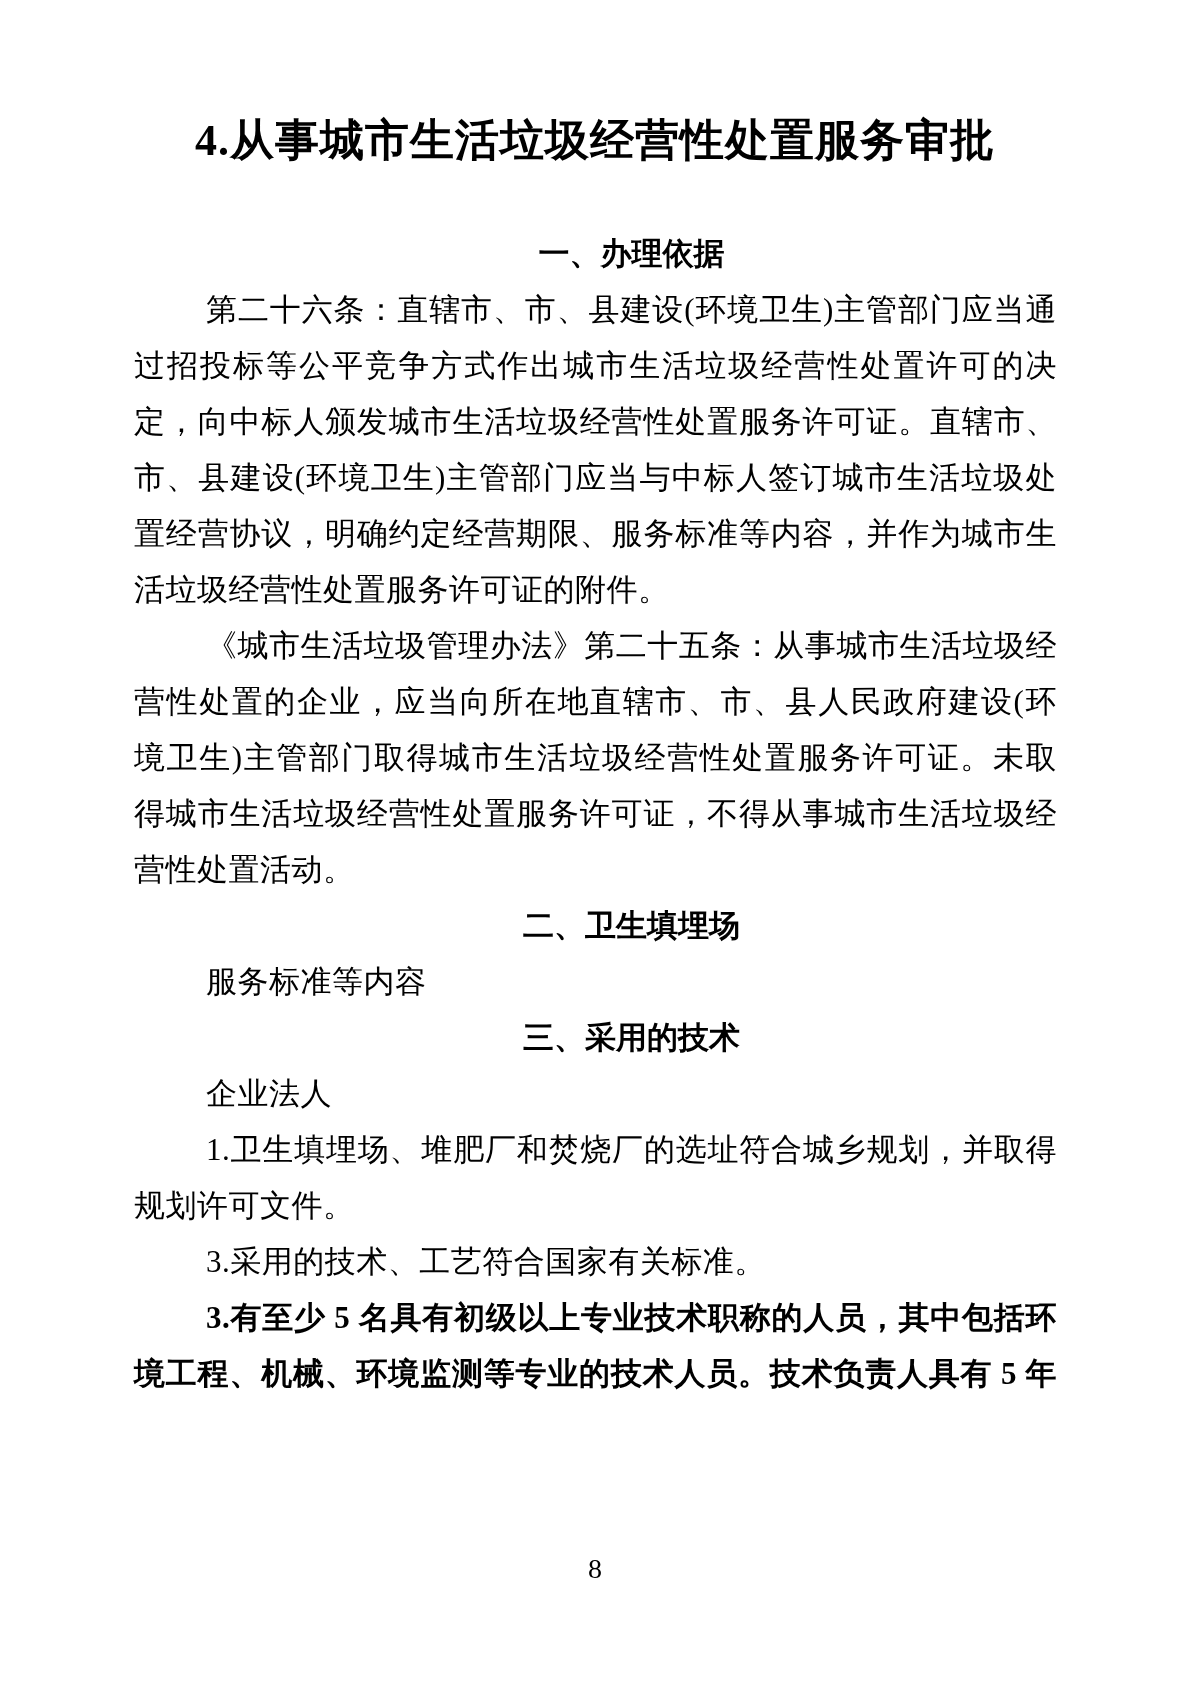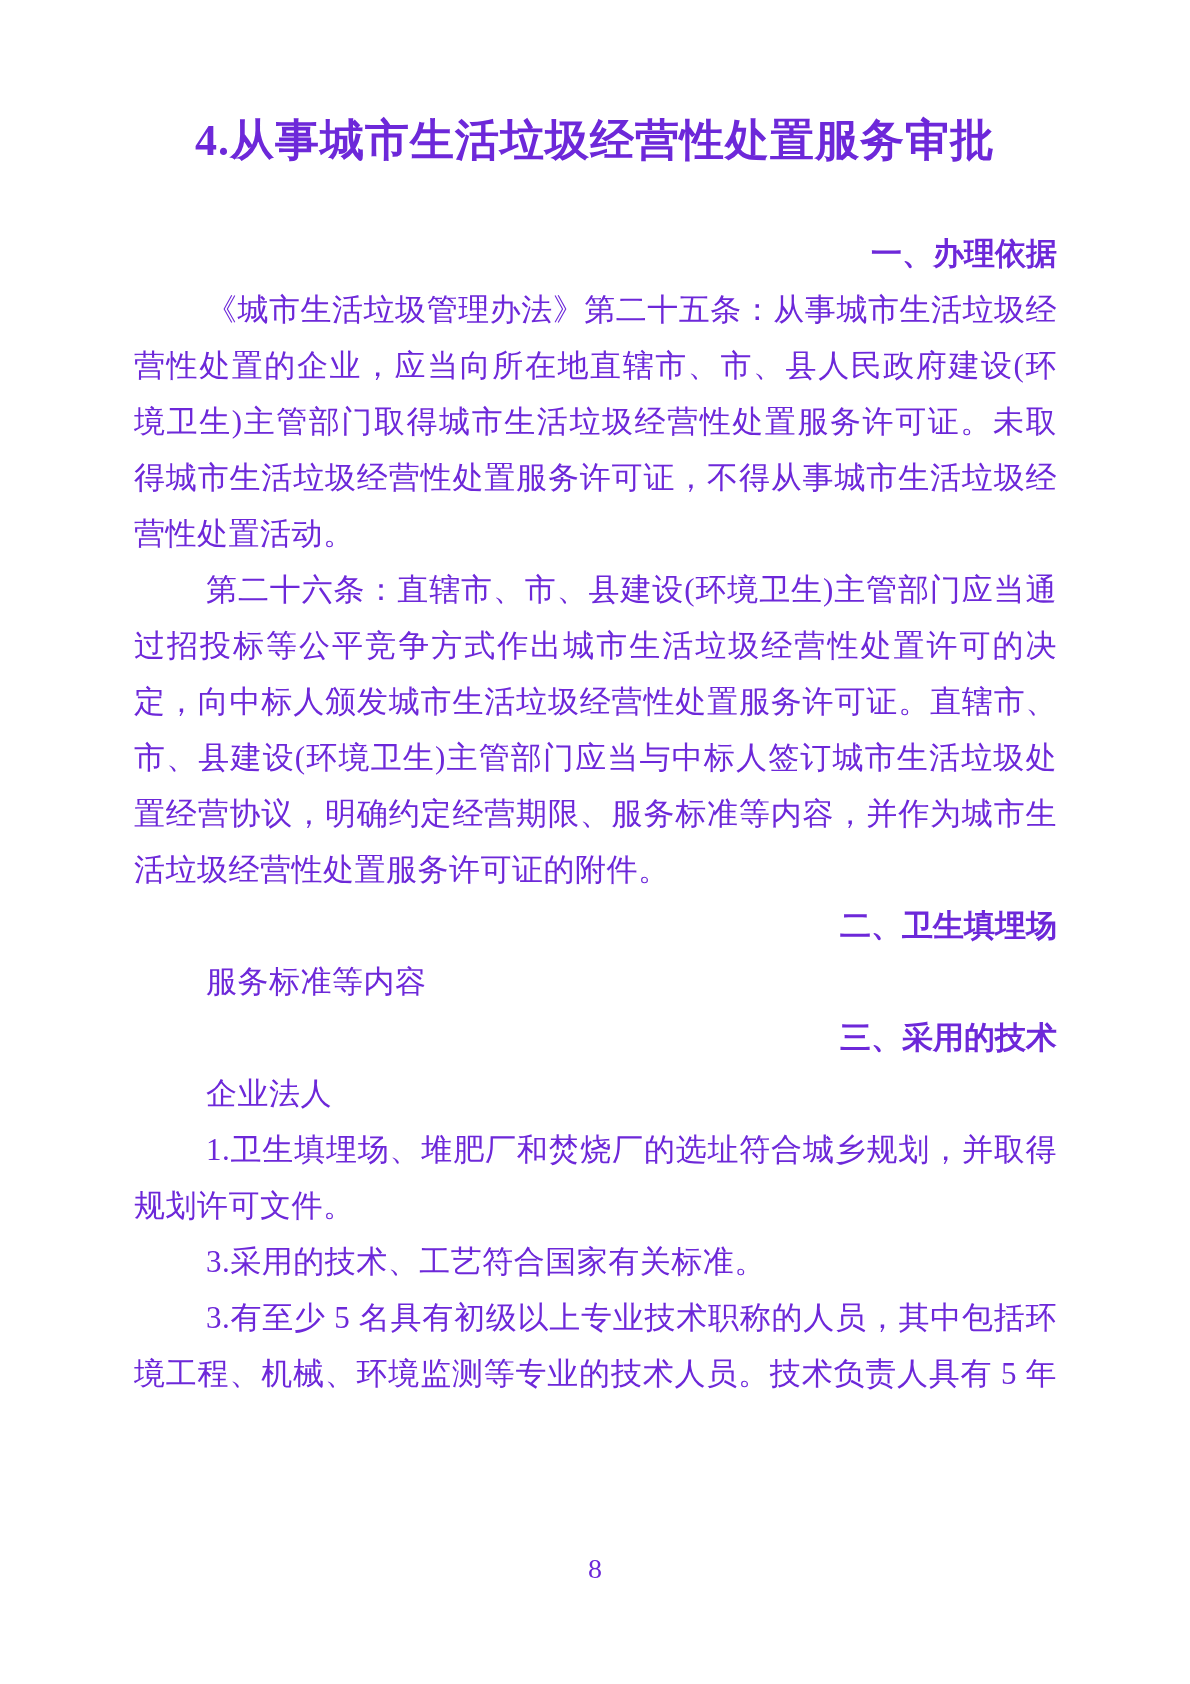--- a/index.html
+++ b/index.html
@@ -5,21 +5,21 @@
   html, body {
     margin: 0;
     padding: 0;
     background: #ffffff;
   }
   .page {
     position: relative;
     width: 1190px;
     height: 1684px;
     background: #ffffff;
-    color: #6d28d9;
+    color: #000000;
     overflow: hidden;
   }
   .doc-title {
     margin: 112px 90px 0 90px;
     text-align: center;
     font-family: "Liberation Serif", "DejaVu Serif", serif;
     font-weight: bold;
     font-size: 44px;
     line-height: 58px;
     letter-spacing: 1px;
@@ -27,33 +27,34 @@
   .body-text {
     margin: 56px 133px 0 134px;
   }
   .sec-heading {
     margin: 0;
     text-indent: 72px;
     font-family: "Liberation Sans", "DejaVu Sans", sans-serif;
     font-weight: bold;
     font-size: 31px;
     line-height: 56px;
-    text-align: right;
+    text-align: center;
   }
   .para {
     margin: 0;
     text-indent: 72px;
     font-family: "Liberation Serif", "DejaVu Serif", serif;
     font-size: 31px;
     line-height: 56px;
     text-align: justify;
     letter-spacing: 0.5px;
   }
   .para.cut-off {
     text-align-last: justify;
+    font-weight: bold;
   }
   .page-number {
     position: absolute;
     left: 0;
     right: 0;
     top: 1552px;
     text-align: center;
     font-family: "Liberation Serif", "DejaVu Serif", serif;
     font-size: 28px;
     line-height: 34px;
@@ -64,22 +65,22 @@
 
 <div class="page">
 
   <h1 class="doc-title">
     <span>4.从事城市生活垃圾经营性处置服务审批</span><br>
   </h1>
 
   <div class="body-text">
 
     <h2 class="sec-heading">一、办理依据</h2>
+    <p class="para">第二十六条：直辖市、市、县建设(环境卫生)主管部门应当通过招投标等公平竞争方式作出城市生活垃圾经营性处置许可的决定，向中标人颁发城市生活垃圾经营性处置服务许可证。直辖市、市、县建设(环境卫生)主管部门应当与中标人签订城市生活垃圾处置经营协议，明确约定经营期限、服务标准等内容，并作为城市生活垃圾经营性处置服务许可证的附件。</p>
     <p class="para">《城市生活垃圾管理办法》第二十五条：从事城市生活垃圾经营性处置的企业，应当向所在地直辖市、市、县人民政府建设(环境卫生)主管部门取得城市生活垃圾经营性处置服务许可证。未取得城市生活垃圾经营性处置服务许可证，不得从事城市生活垃圾经营性处置活动。</p>
-    <p class="para">第二十六条：直辖市、市、县建设(环境卫生)主管部门应当通过招投标等公平竞争方式作出城市生活垃圾经营性处置许可的决定，向中标人颁发城市生活垃圾经营性处置服务许可证。直辖市、市、县建设(环境卫生)主管部门应当与中标人签订城市生活垃圾处置经营协议，明确约定经营期限、服务标准等内容，并作为城市生活垃圾经营性处置服务许可证的附件。</p>
 
     <h2 class="sec-heading">二、卫生填埋场</h2>
     <p class="para">服务标准等内容</p>
 
     <h2 class="sec-heading">三、采用的技术</h2>
     <p class="para">企业法人</p>
 
     <p class="para">1.卫生填埋场、堆肥厂和焚烧厂的选址符合城乡规划，并取得规划许可文件。</p>
     <p class="para">3.采用的技术、工艺符合国家有关标准。</p>
     <p class="para cut-off">3.有至少 5 名具有初级以上专业技术职称的人员，其中包括环境工程、机械、环境监测等专业的技术人员。技术负责人具有 5 年</p>

